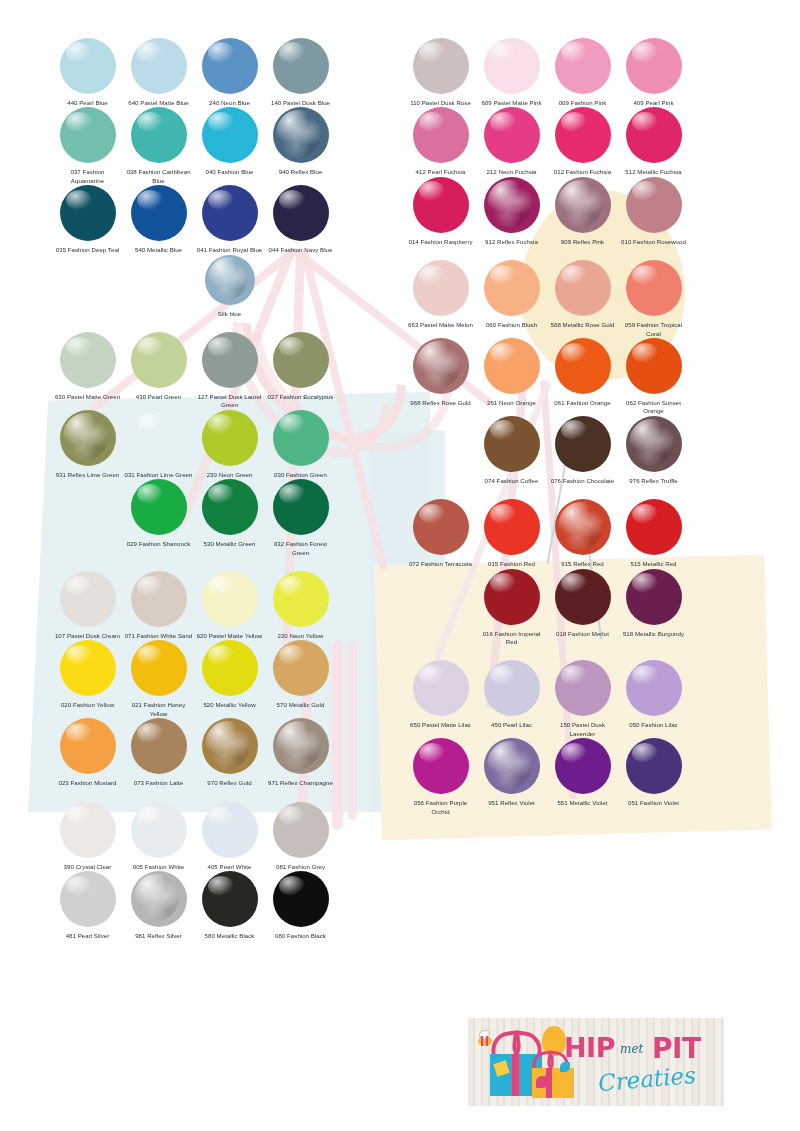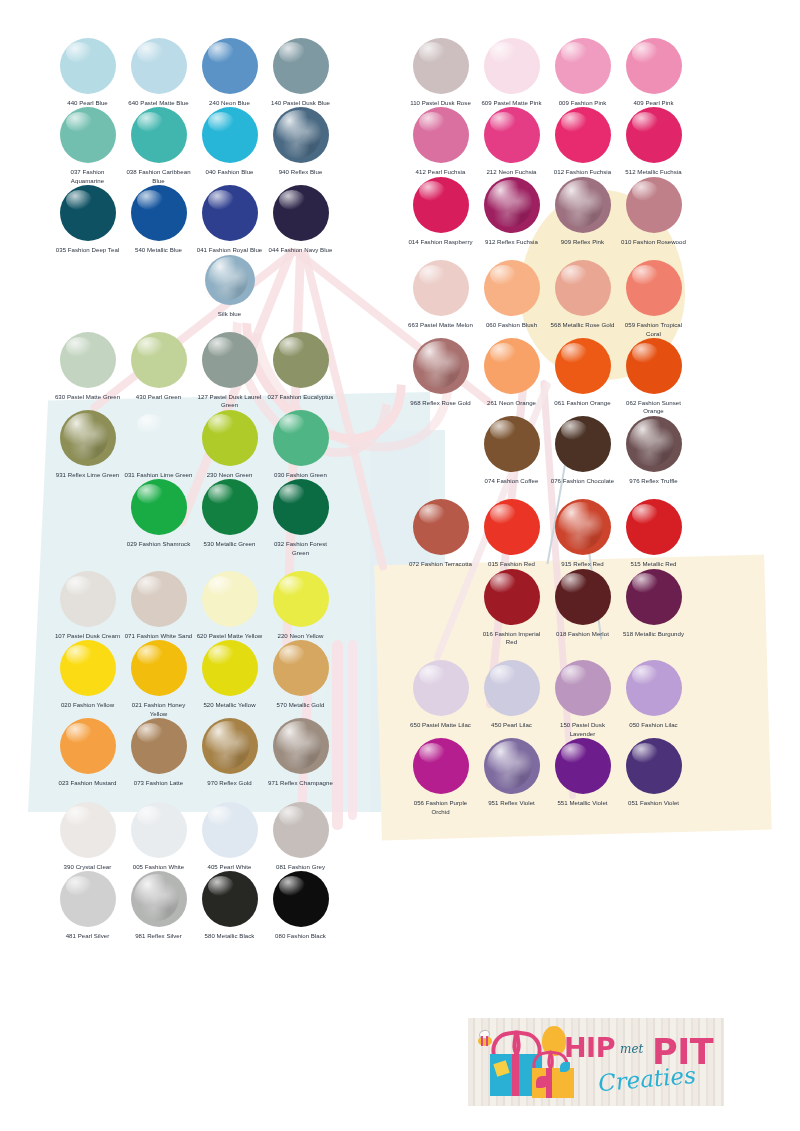--- a/index.html
+++ b/index.html
@@ -135,21 +135,21 @@
     border-radius:50%;}
   .bee-s1{left:13px;top:18px;width:2px;height:10px;background:#e0447c;}
   .bee-s2{left:18px;top:18px;width:2px;height:10px;background:#e0447c;}
   .bee-w{left:11px;top:12px;width:9px;height:7px;background:rgba(255,255,255,.85);
     border:1px solid #bbb;border-radius:50%;transform:rotate(-20deg);}
   #logo .txt-hip{position:absolute;left:96px;top:14px;font-size:27px;
     font-weight:bold;color:#e0447c;font-family:"DejaVu Sans",sans-serif;
     letter-spacing:-.5px;}
   #logo .txt-met{position:absolute;left:152px;top:24px;font-size:12px;
     font-style:italic;color:#1f6f85;font-family:"DejaVu Serif",serif;}
-  #logo .txt-pit{position:absolute;left:184px;top:14px;font-size:35px;
+  #logo .txt-pit{position:absolute;left:184px;top:14px;font-size:28px;
     font-weight:bold;color:#e0447c;font-family:"DejaVu Sans",sans-serif;
     letter-spacing:-.5px;}
   #logo .txt-crea{position:absolute;left:130px;top:48px;font-size:23px;
     font-style:italic;color:#29b0d4;font-family:"DejaVu Serif",serif;
     transform:rotate(-5deg);}
 </style>
 </head>
 <body>
 
 <div id="stage">

